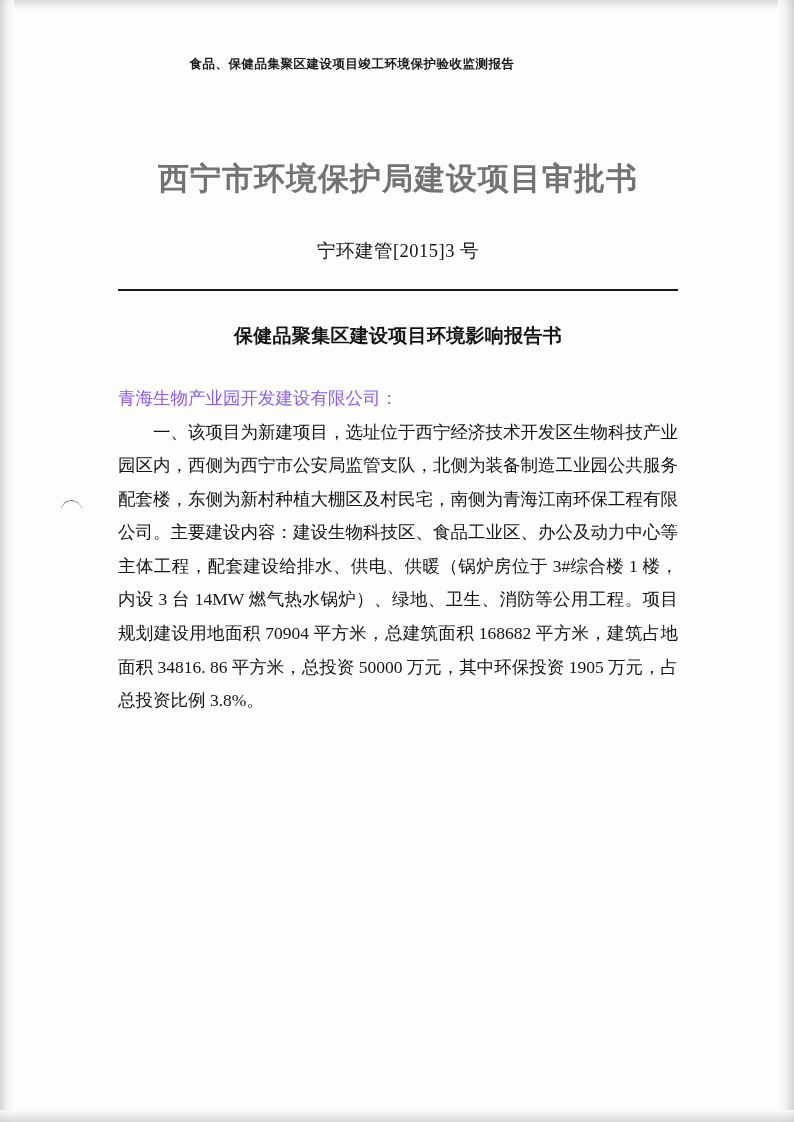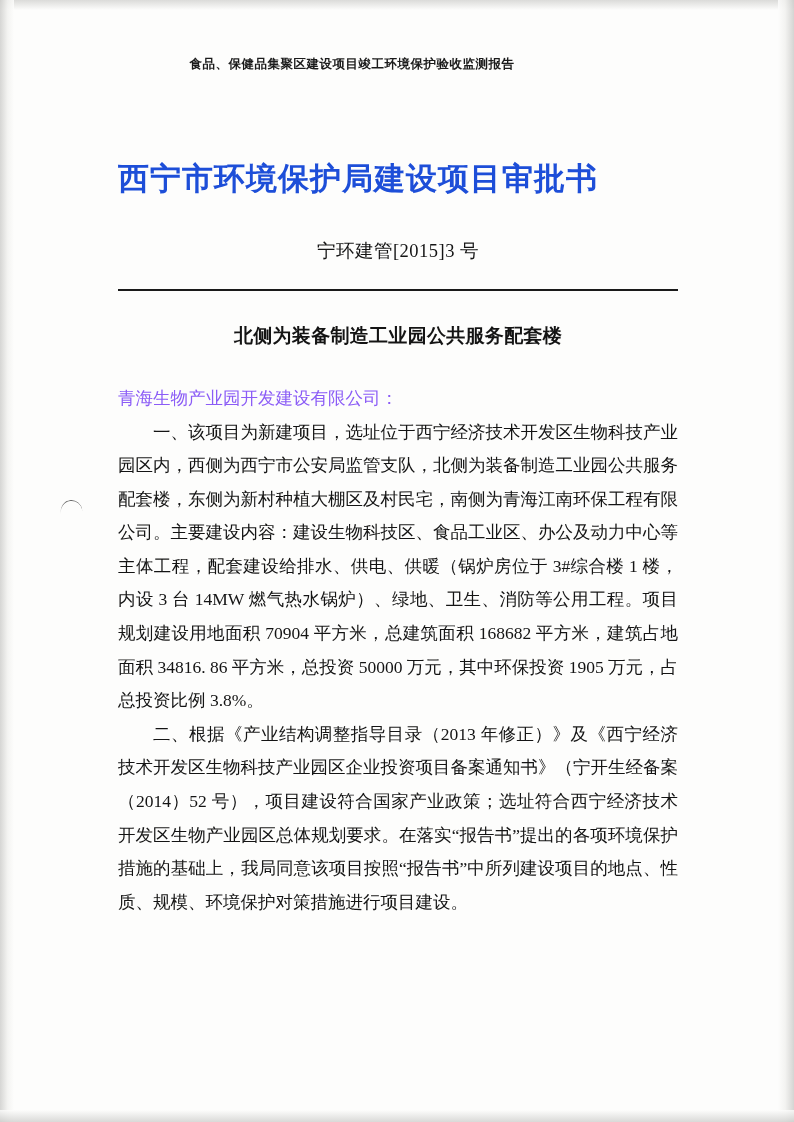--- a/index.html
+++ b/index.html
@@ -64,24 +64,25 @@
   }
 
   .content {
     position: absolute;
     top: 140px;
     left: 118px;
     width: 560px;
   }
 
   .doc-title {
+    text-align: center;
     font-size: 31px;
     font-weight: 700;
     letter-spacing: 1px;
-    color: #1d4ed8;
+    color: #737373;
     font-family: Liberation Serif, serif;
     margin-top: 18px;
   }
 
   .doc-number {
     text-align: center;
     font-size: 18.5px;
     margin-top: 38px;
     letter-spacing: .5px;
     color: #141414;
@@ -151,24 +152,23 @@
 
   <div class="content">
 
     <div class="doc-title">西宁市环境保护局建设项目审批书</div>
 
     <div class="doc-number">宁环建管[2015]3 号</div>
 
     <div class="rule"></div>
 
     <div class="subject">
-      <span class="line2">北侧为装备制造工业园公共服务配套楼</span>
+      <span class="line2">保健品聚集区建设项目环境影响报告书</span>
     </div>
 
     <div class="salutation">青海生物产业园开发建设有限公司：</div>
 
 
     <p class="body-para">一、该项目为新建项目，选址位于西宁经济技术开发区生物科技产业园区内，西侧为西宁市公安局监管支队，北侧为装备制造工业园公共服务配套楼，东侧为新村种植大棚区及村民宅，南侧为青海江南环保工程有限公司。主要建设内容：建设生物科技区、食品工业区、办公及动力中心等主体工程，配套建设给排水、供电、供暖（锅炉房位于 3#综合楼 1 楼，内设 3 台 14MW 燃气热水锅炉）、绿地、卫生、消防等公用工程。项目规划建设用地面积 70904 平方米，总建筑面积 168682 平方米，建筑占地面积 34816. 86 平方米，总投资 50000 万元，其中环保投资 1905 万元，占总投资比例 3.8%。</p>
 
-    <p class="body-para">二、根据《产业结构调整指导目录（2013 年修正）》及《西宁经济技术开发区生物科技产业园区企业投资项目备案通知书》（宁开生经备案（2014）52 号），项目建设符合国家产业政策；选址符合西宁经济技术开发区生物产业园区总体规划要求。在落实“报告书”提出的各项环境保护措施的基础上，我局同意该项目按照“报告书”中所列建设项目的地点、性质、规模、环境保护对策措施进行项目建设。</p>
 
   </div>
 </div>
 
 </body></html>

